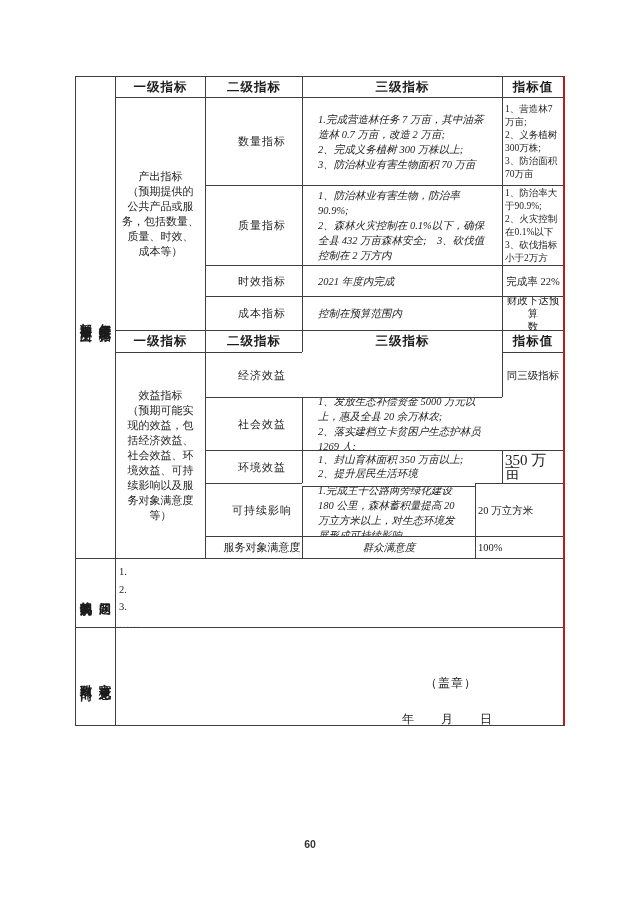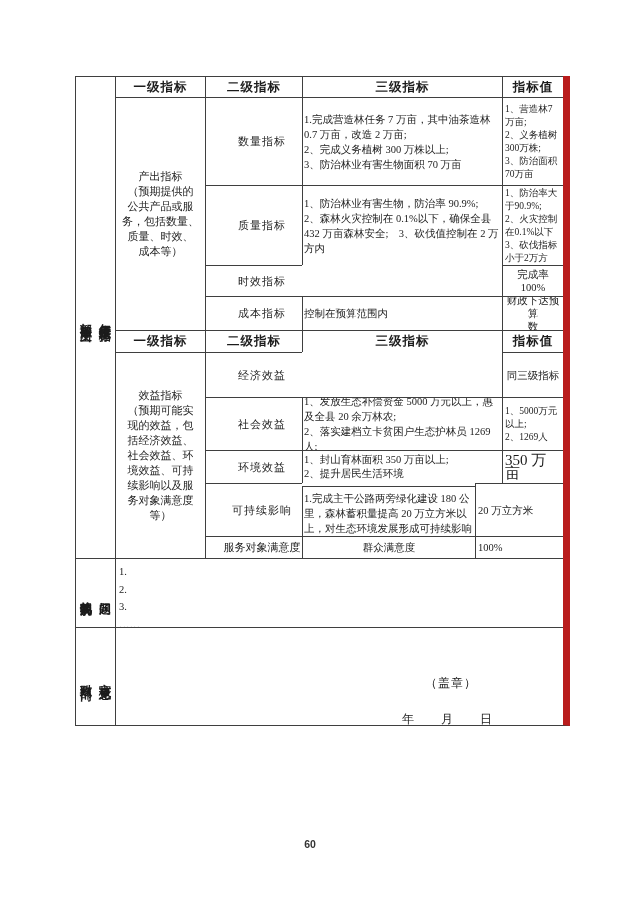--- a/index.html
+++ b/index.html
@@ -3,21 +3,21 @@
 <meta charset="utf-8">
 <style>
   html,body{margin:0;padding:0;}
   body{
     width:635px;height:898px;position:relative;background:#ffffff;
     font-family:"Liberation Serif","DejaVu Serif",serif;color:#1c1c1c;
     overflow:hidden;
   }
   .doc-table{
     position:absolute;left:75px;top:76px;width:488px;height:649px;
-    border-right:7px solid #b91c1c;border-bottom:1px solid #3f3f3f;
+    border-right:2px solid #b91c1c;border-bottom:1px solid #3f3f3f;
   }
   .cell{
     position:absolute;box-sizing:border-box;background:#fff;
     border-left:1px solid #3f3f3f;border-top:1px solid #3f3f3f;
     overflow:hidden;
   }
   .hdr{
     font-weight:bold;font-size:12.5px;
     display:flex;align-items:center;justify-content:center;
     letter-spacing:1px;
@@ -25,21 +25,21 @@
   .lbl{
     font-size:11px;display:flex;align-items:center;justify-content:center;
     text-align:center;letter-spacing:1px;line-height:15px;white-space:pre-line;padding-left:16px;
   }
   .grp{
     font-size:11px;display:flex;align-items:center;justify-content:center;
     text-align:center;line-height:15px;white-space:pre-line;
   }
   .txt{
     font-size:10.5px;line-height:15px;white-space:pre-line;
-    display:flex;align-items:center;padding:2px 1px;text-align:left;
+    display:flex;align-items:center;padding:2px 15px;text-align:left;font-style:italic;
   }
   .val{
     font-size:9.5px;line-height:13px;white-space:pre-line;
     display:flex;align-items:center;padding:1px 2px;text-align:left;
   }
   .ctr{justify-content:center;text-align:center;}
   .vcell{
     display:flex;flex-direction:row;align-items:center;justify-content:center;gap:3px;
   }
   .vtxt{
@@ -102,21 +102,22 @@
 3、防治面积70万亩</div>
 
   <div class="cell lbl" style="left:130px;top:109px;width:97px;height:80px">质量指标</div>
   <div class="cell txt" style="left:227px;top:109px;width:200px;height:80px">1、防治林业有害生物，防治率 90.9%;
 2、森林火灾控制在 0.1%以下，确保全县 432 万亩森林安全;　3、砍伐值控制在 2 万方内</div>
   <div class="cell val" style="left:427px;top:109px;width:61px;height:80px">1、防治率大于90.9%;
 2、火灾控制在0.1%以下
 3、砍伐指标小于2万方</div>
 
   <div class="cell lbl" style="left:130px;top:189px;width:97px;height:31px">时效指标</div>
-  <div class="cell val ctr" style="left:427px;top:189px;width:61px;height:31px;font-size:10.5px">完成率 100%</div>
+  <div class="cell txt" style="left:227px;top:189px;width:200px;height:31px">2021 年度内完成</div>
+  <div class="cell val ctr" style="left:427px;top:189px;width:61px;height:31px;font-size:10.5px">完成率 22%</div>
 
   <div class="cell lbl" style="left:130px;top:220px;width:97px;height:34px">成本指标</div>
   <div class="cell txt" style="left:227px;top:220px;width:200px;height:34px">控制在预算范围内</div>
   <div class="cell val ctr" style="left:427px;top:220px;width:61px;height:34px;font-size:10.5px">财政下达预算
 数</div>
 
   <div class="cell hdr" style="left:40px;top:254px;width:90px;height:22px">一级指标</div>
   <div class="cell hdr" style="left:130px;top:254px;width:97px;height:22px">二级指标</div>
   <div class="cell hdr" style="left:227px;top:254px;width:200px;height:22px">三级指标</div>
   <div class="cell hdr" style="left:427px;top:254px;width:61px;height:22px">指标值</div>
@@ -130,22 +131,20 @@
 续影响以及服
 务对象满意度
 等）</div>
 
   <div class="cell lbl" style="left:130px;top:276px;width:97px;height:45px">经济效益</div>
   <div class="cell lbl" style="left:130px;top:321px;width:97px;height:53px">社会效益</div>
 
   <div class="cell val ctr" style="left:427px;top:276px;width:61px;height:45px;font-size:10.5px">同三级指标</div>
   <div class="cell txt" style="left:227px;top:321px;width:200px;height:53px;line-height:15px">1、发放生态补偿资金 5000 万元以上，惠及全县 20 余万林农;
 2、落实建档立卡贫困户生态护林员 1269 人;</div>
-  <div class="cell val" style="left:427px;top:321px;width:61px;height:53px">1、5000万元以上;
-2、1269人</div>
 
   <div class="cell lbl" style="left:130px;top:374px;width:97px;height:33px">环境效益</div>
   <div class="cell txt" style="left:227px;top:374px;width:200px;height:33px;line-height:14px">1、封山育林面积 350 万亩以上;
 2、提升居民生活环境</div>
   <div class="cell val" style="left:427px;top:374px;width:61px;height:33px;font-size:15px">350 万亩</div>
 
   <div class="cell lbl" style="left:130px;top:407px;width:97px;height:53px">可持续影响</div>
   <div class="cell txt" style="left:227px;top:410px;width:173px;height:53px;line-height:15px">1.完成主干公路两旁绿化建设 180 公里，森林蓄积量提高 20 万立方米以上，对生态环境发展形成可持续影响</div>
   <div class="cell val" style="left:400px;top:407px;width:88px;height:53px;font-size:10.5px">20 万立方米</div>
 

